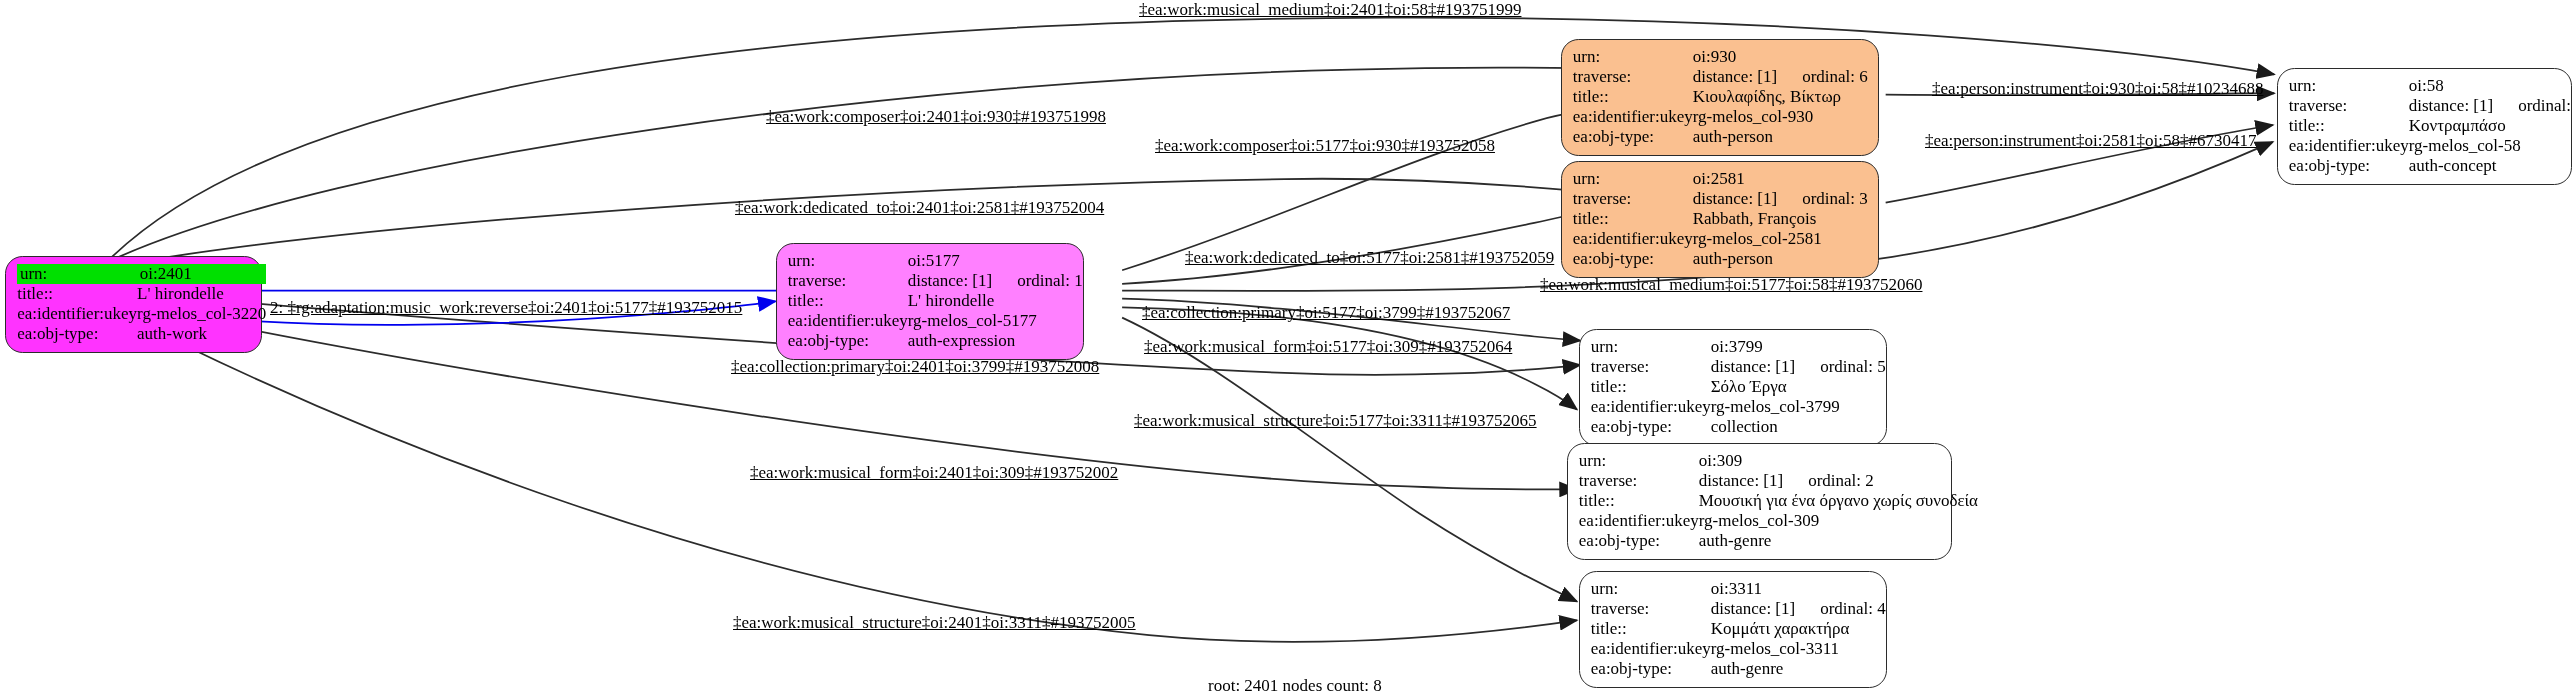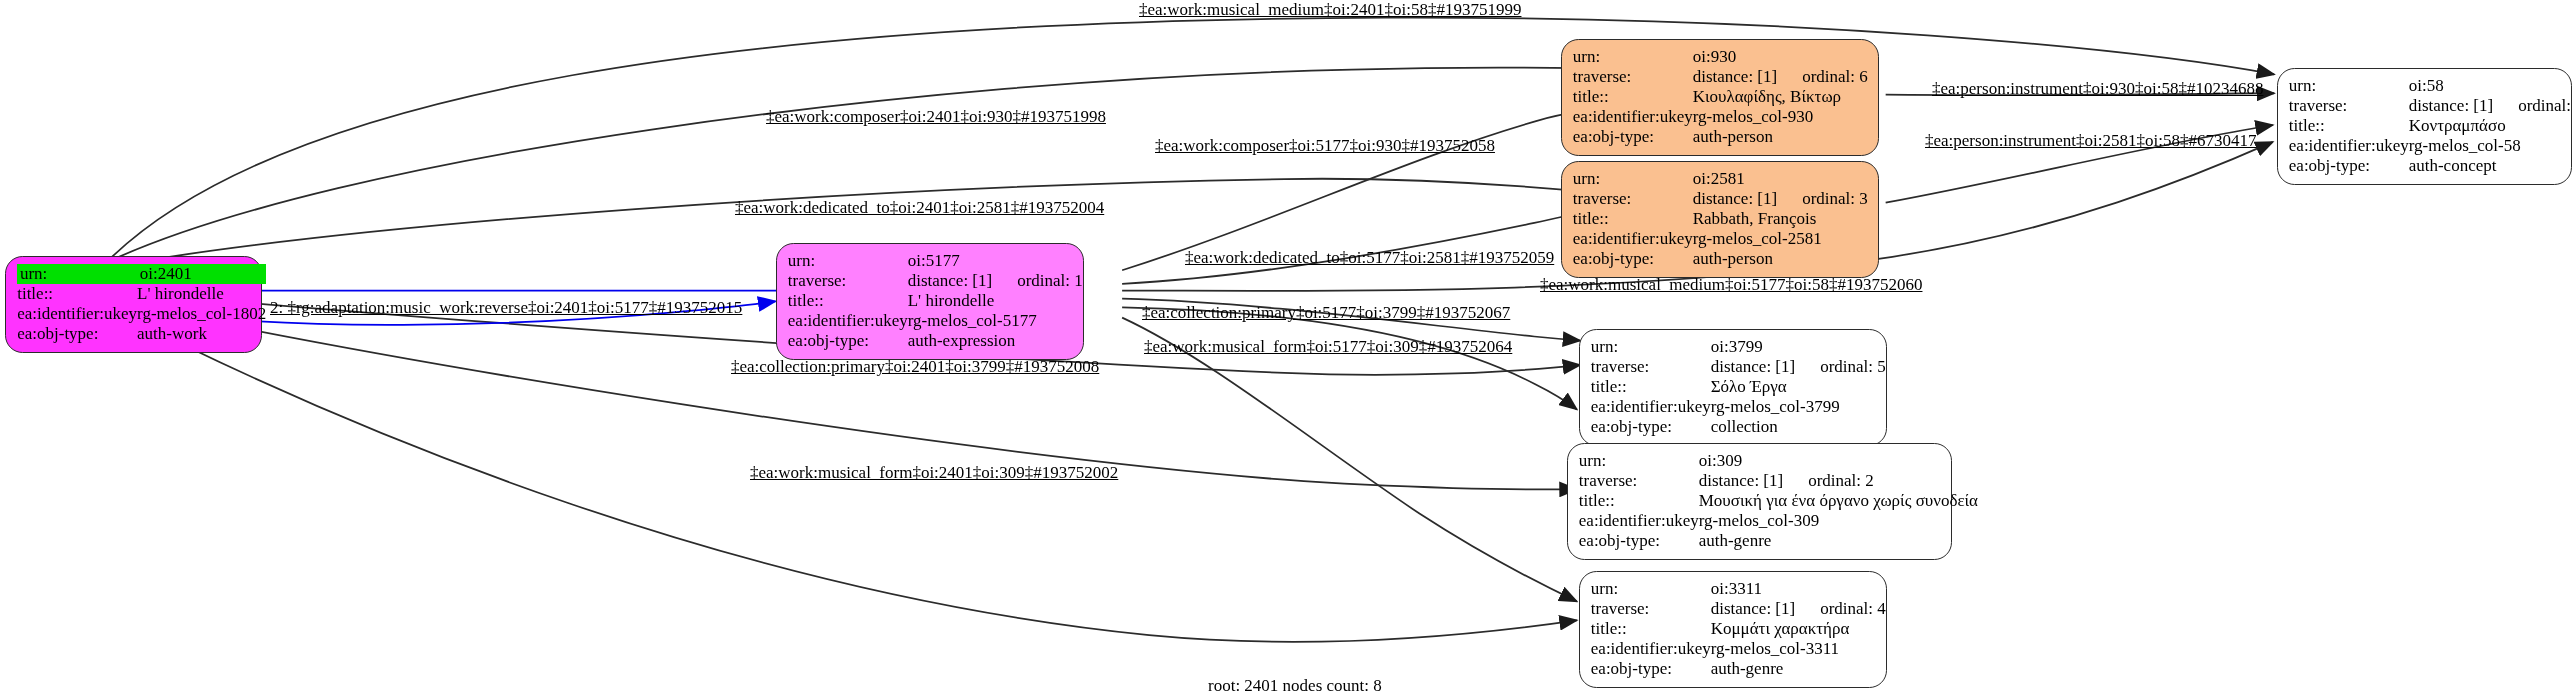--- a/index.html
+++ b/index.html
@@ -88,21 +88,21 @@
           <tr class="hl">
         <td class="k">urn:</td>
         <td class="v">oi:2401</td>
       </tr>
       <tr>
         <td class="k">title::</td>
         <td class="v">L' hirondelle</td>
       </tr>
       <tr>
         <td class="k">ea:identifier:ukey</td>
-        <td class="v">rg-melos_col-1802</td>
+        <td class="v">rg-melos_col-3220</td>
       </tr>
       <tr>
         <td class="k">ea:obj-type:</td>
         <td class="v">auth-work</td>
       </tr>
     </tbody>
       </table>
   </div>
 
   <div class="node expr" style="left:776px;top:243px;width:308px;">
@@ -313,18 +313,20 @@
   <div class="elabel" style="left:1155px;top:137px;">‡ea:work:composer‡oi:5177‡oi:930‡#193752058</div>
   <div class="elabel" style="left:735px;top:199px;">‡ea:work:dedicated_to‡oi:2401‡oi:2581‡#193752004</div>
   <div class="elabel" style="left:1932px;top:80px;">‡ea:person:instrument‡oi:930‡oi:58‡#10234688</div>
   <div class="elabel" style="left:1925px;top:132px;">‡ea:person:instrument‡oi:2581‡oi:58‡#6730417</div>
   <div class="elabel blue" style="left:270px;top:299px;">2: ‡rg:adaptation:music_work:reverse‡oi:2401‡oi:5177‡#193752015</div>
   <div class="elabel" style="left:1141px;top:249px;margin-left:44px;">‡ea:work:dedicated_to‡oi:5177‡oi:2581‡#193752059</div>
   <div class="elabel" style="left:1540px;top:276px;">‡ea:work:musical_medium‡oi:5177‡oi:58‡#193752060</div>
   <div class="elabel" style="left:1142px;top:304px;">‡ea:collection:primary‡oi:5177‡oi:3799‡#193752067</div>
   <div class="elabel" style="left:1144px;top:338px;">‡ea:work:musical_form‡oi:5177‡oi:309‡#193752064</div>
   <div class="elabel" style="left:731px;top:358px;">‡ea:collection:primary‡oi:2401‡oi:3799‡#193752008</div>
+  <div class="elabel" style="left:1134px;top:412px;">‡ea:work:musical_structure‡oi:5177‡oi:3311‡#193752065</div>
   <div class="elabel" style="left:750px;top:464px;text-align:right;">‡ea:work:musical_form‡oi:2401‡oi:309‡#193752002</div>
+  <div class="elabel" style="left:733px;top:614px;">‡ea:work:musical_structure‡oi:2401‡oi:3311‡#193752005</div>
 
   <div class="caption" style="left:1208px;top:676px;">root: 2401 nodes count: 8</div>
 
 </div>
 
 
 </body></html>

